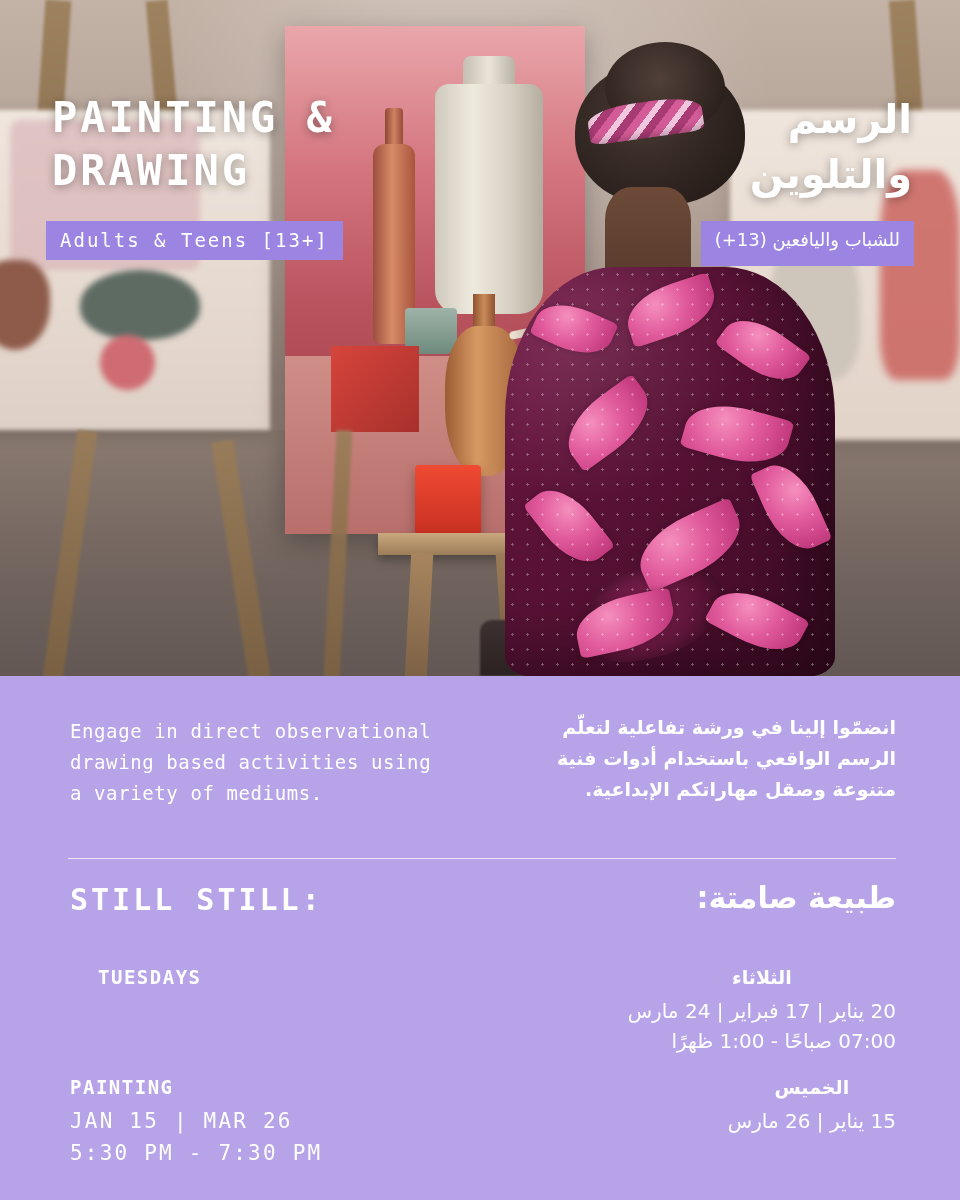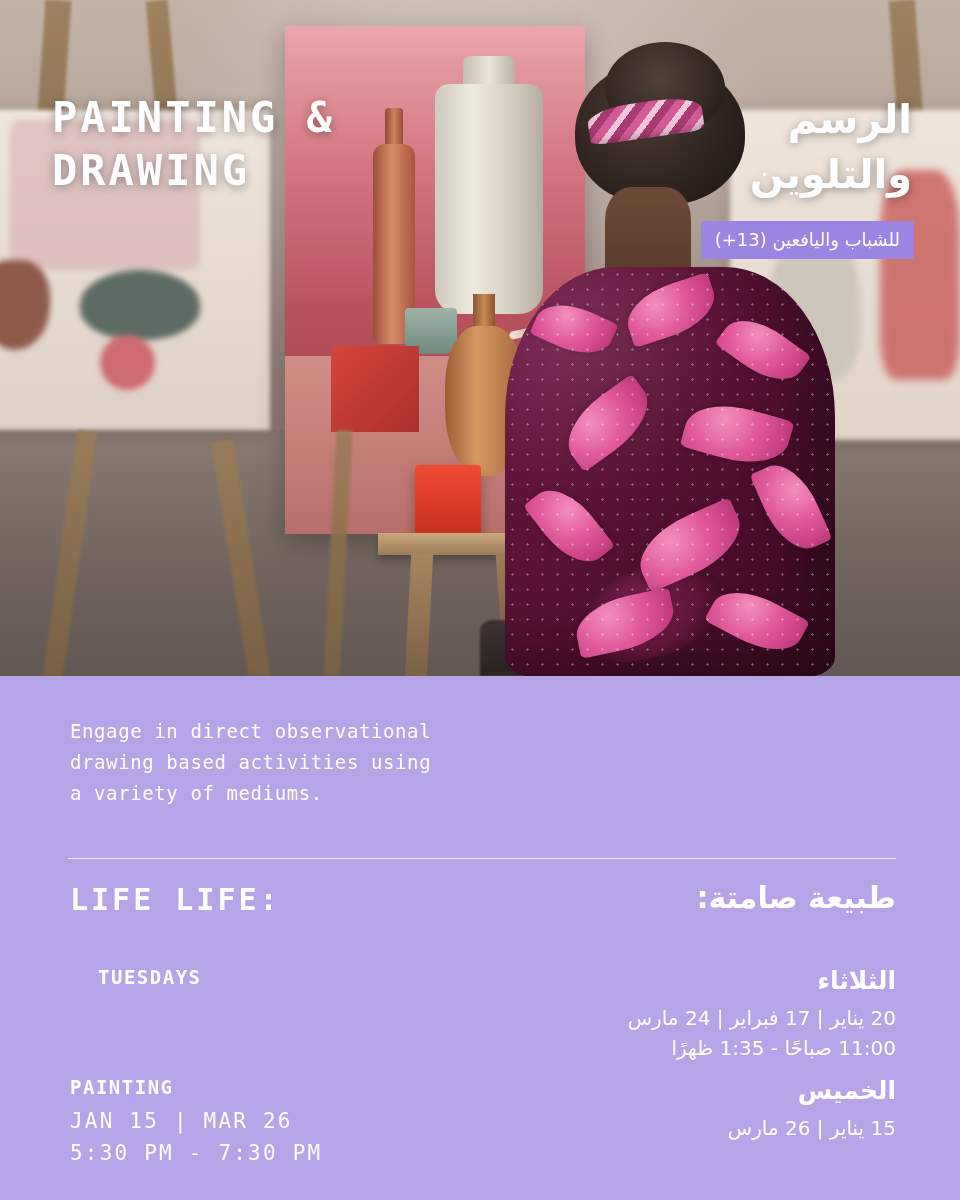--- a/index.html
+++ b/index.html
@@ -283,21 +283,21 @@
     text-align: right;
     text-shadow: 0 2px 10px rgba(0,0,0,.35);
     white-space: pre-line;
   }
   .badge-right {
     position: absolute; right: 46px; top: 221px;
     background: #9b84e2;
     color: #ffffff;
     font-family: "DejaVu Sans", sans-serif;
     font-size: 18px;
-    padding: 8px 14px 9px 14px;
+    padding: 8px 14px 16px 14px;
     direction: rtl;
     white-space: nowrap;
   }
 
   
   .panel {
     position: relative;
     width: 960px;
     height: 524px;
     background: #b7a3e7;
@@ -357,22 +357,23 @@
     letter-spacing: 1.5px;
     margin-bottom: 8px;
   }
   .dates-en, .time-en {
     font-size: 21px;
     letter-spacing: 2.2px;
     line-height: 1.5;
   }
   .day-ar {
     font-weight: bold;
-    font-size: 25px;
+    font-size: 19px;
     margin-bottom: 8px;
+    text-align: center;
   }
   .dates-ar, .time-ar {
     font-size: 20px;
     line-height: 1.5;
   }
   .blk1 { top: 290px; margin-left: 28px; }
   .blk2 { top: 400px; }
 </style>
 </head>
 <body>
@@ -439,41 +440,43 @@
         <div class="petal p7"></div>
         <div class="petal p8"></div>
         <div class="petal p9"></div>
         <div class="petal p10"></div>
         <div class="dots"></div>
       </div>
     </div>
 
     <div class="headline-left">PAINTING  &amp;
 DRAWING</div>
+    <div class="badge-left">Adults &amp; Teens [13+]</div>
     <div class="headline-right">الرسم
 والتلوين</div>
     <div class="badge-right">للشباب واليافعين (13+)</div>
   </div>
 
   <div class="panel">
 
     <div class="intro-en">Engage in direct observational drawing based activities using a variety of mediums.</div>
+    <div class="intro-ar">انضمّوا إلينا في ورشة تفاعلية لتعلّم الرسم الواقعي باستخدام أدوات فنية متنوعة وصقل مهاراتكم الإبداعية.</div>
 
     <div class="divider"></div>
 
-    <div class="section-en">LIFE LIFE:</div>
+    <div class="section-en">STILL STILL:</div>
     <div class="section-ar">طبيعة صامتة:</div>
 
     <div class="block-en blk1">
       <div class="day-en">TUESDAYS</div>
     </div>
     <div class="block-ar blk1">
       <div class="day-ar">الثلاثاء</div>
       <div class="dates-ar">20 يناير | 17 فبراير | 24 مارس</div>
-      <div class="time-ar">11:00 صباحًا - 1:35 ظهرًا</div>
+      <div class="time-ar">07:00 صباحًا - 1:00 ظهرًا</div>
     </div>
 
     <div class="block-en blk2">
       <div class="day-en">PAINTING</div>
       <div class="dates-en">JAN 15 | MAR 26</div>
       <div class="time-en">5:30 PM - 7:30 PM</div>
     </div>
     <div class="block-ar blk2">
       <div class="day-ar">الخميس</div>
       <div class="dates-ar">15 يناير | 26 مارس</div>

